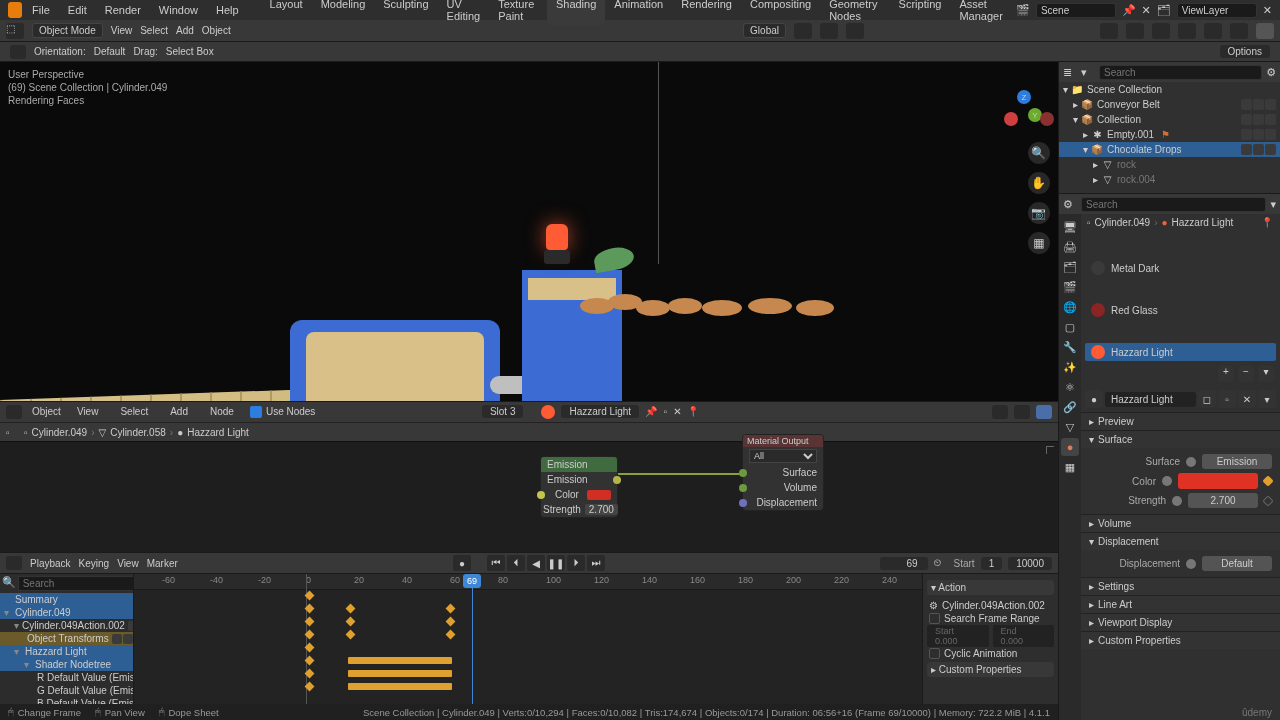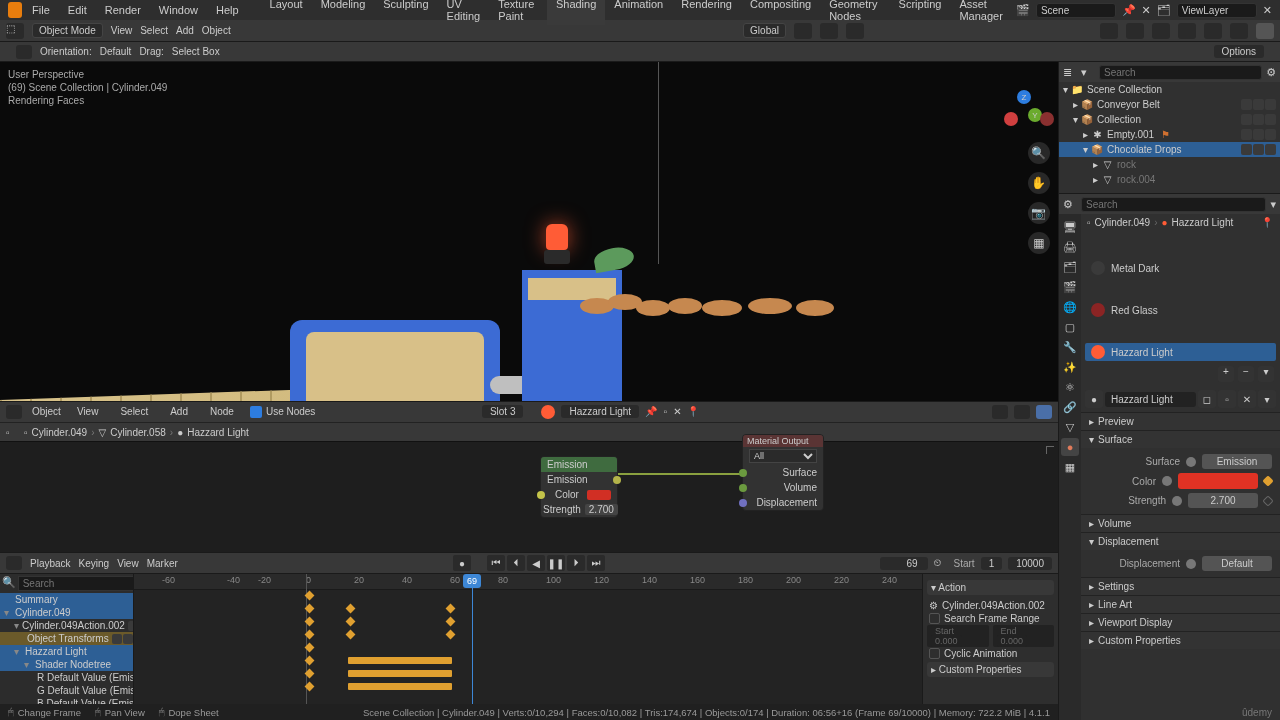--- a/index.html
+++ b/index.html
@@ -9,21 +9,21 @@
 .menubar .left span { padding: 3px 8px; cursor: pointer; }
 .tabs-row .tab { padding: 3px 9px; cursor: pointer; border-radius: 4px 4px 0 0; }
 .tabs-row .tab.active { background: #3a3a3a; }
 .right-menubar { margin-left: auto; display: flex; align-items: center; gap: 6px; }
 .right-menubar input { background: #1a1a1a; border: 1px solid #333; color: #ccc; padding: 1px 4px; font-size: 10px; width: 80px; border-radius: 3px; }
 
 .toolbar2 { height: 22px; background: #383838; display: flex; align-items: center; padding: 0 6px; gap: 8px; font-size: 10px; border-bottom: 1px solid #1a1a1a; }
 .toolbar2 select, .toolbar2 .dd { background: #2a2a2a; border: 1px solid #444; color: #ccc; padding: 1px 6px; font-size: 10px; border-radius: 3px; }
 .toolbar2 .ricon { width: 18px; height: 16px; background: #2a2a2a; border-radius: 3px; display: inline-block; }
 
-.toolbar3 { height: 20px; background: #383838; display: flex; align-items: center; padding: 0 16px; gap: 8px; font-size: 10px; border-bottom: 1px solid #1a1a1a; }
+.toolbar3 { height: 20px; background: #383838; display: flex; align-items: center; padding: 0 10px; gap: 8px; font-size: 10px; border-bottom: 1px solid #1a1a1a; }
 .toolbar3 .opt { margin-left: auto; padding: 1px 8px; background: #2a2a2a; border-radius: 3px; }
 
 .main-layout { display: flex; height: 658px; }
 .left-col { width: 1058px; display: flex; flex-direction: column; }
 .right-col { width: 222px; display: flex; flex-direction: column; background: #303030; border-left: 1px solid #1a1a1a; }
 
 .viewport { height: 349px; background: #0a0a0a; position: relative; overflow: hidden; }
 .vp-info { position: absolute; top: 6px; left: 8px; color: #aaa; font-size: 10px; line-height: 13px; }
 .vp-info div { white-space: nowrap; }
 .vp-gizmo { position: absolute; top: 28px; right: 12px; width: 44px; height: 44px; }
@@ -414,21 +414,21 @@
             </div>
             <div class="row" style="padding-left: 34px;">
               <span class="tri"></span>
               <span>B Default Value (Emissi…</span>
             </div>
           </div>
       </div>
       <div class="tl-mid">
         <div class="tl-ruler" id="tl-ruler">
             <span class="tick" style="left: 28px;">-60</span>
-            <span class="tick" style="left: 93px;">-40</span>
+            <span class="tick" style="left: 76px;">-40</span>
             <span class="tick" style="left: 124px;">-20</span>
             <span class="tick" style="left: 172px;">0</span>
             <span class="tick" style="left: 220px;">20</span>
             <span class="tick" style="left: 268px;">40</span>
             <span class="tick" style="left: 316px;">60</span>
             <span class="tick" style="left: 364px;">80</span>
             <span class="tick" style="left: 412px;">100</span>
             <span class="tick" style="left: 460px;">120</span>
             <span class="tick" style="left: 508px;">140</span>
             <span class="tick" style="left: 556px;">160</span>

